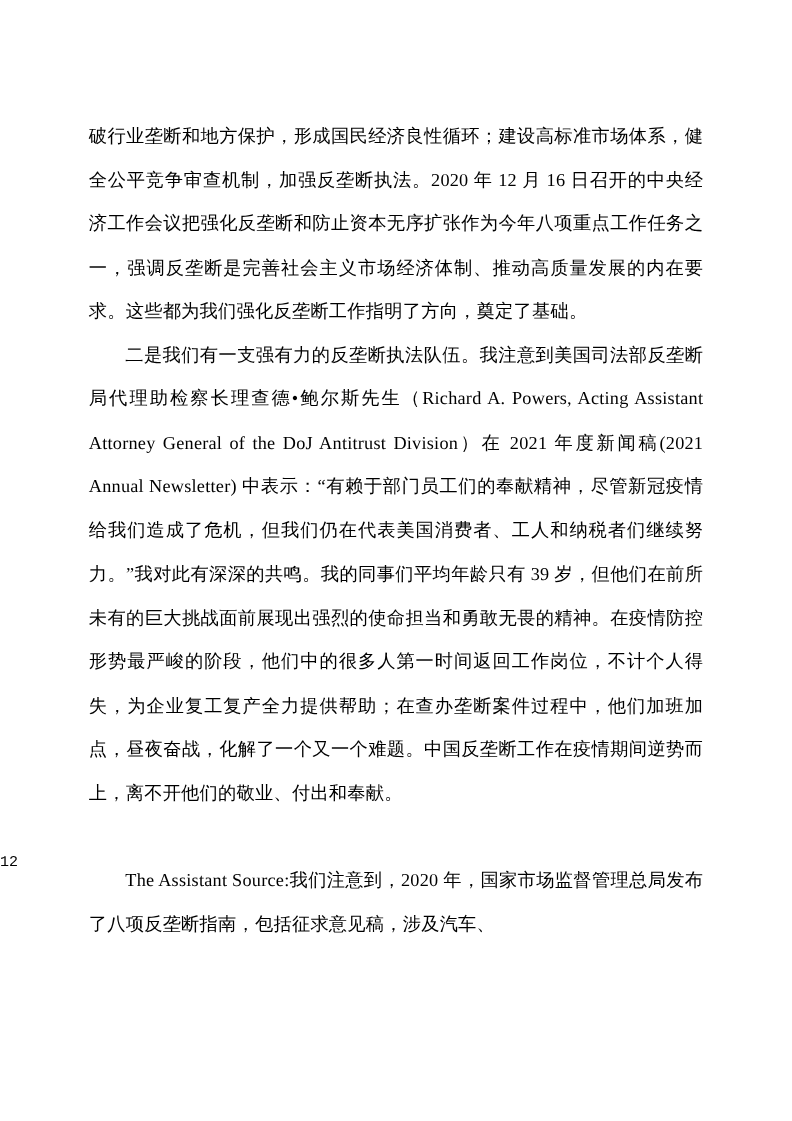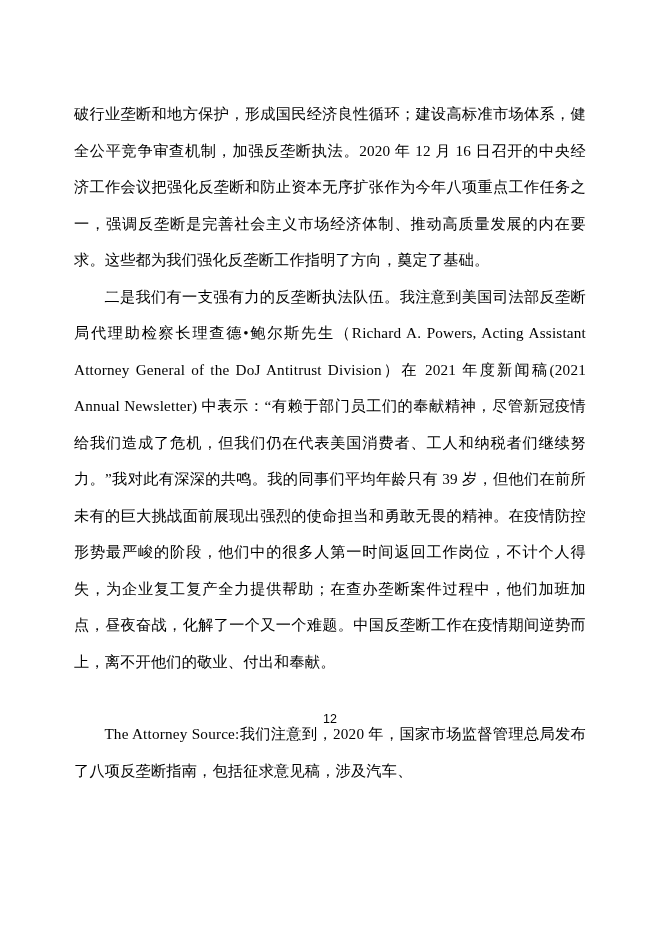--- a/index.html
+++ b/index.html
@@ -39,23 +39,23 @@
     font-weight: normal;
   }
   .gap {
     height: 36px;
   }
   .page-number {
     position: absolute;
     left: 0;
     right: 0;
     bottom: 55px;
-    text-align: center;
+    text-align: left;
     font-size: 12.5px;
-    font-family: Liberation Sans, sans-serif;
+    font-family: Liberation Mono, monospace;
     color: #000000;
   }
 </style>
 </head>
 <body>
 
 <div class="page">
 
   <div class="body-text">
 
@@ -63,20 +63,20 @@
       <span>破行业垄断和地方保护，形成国民经济良性循环；建设高标准市场体系，健全公平竞争审查机制，加强反垄断执法。2020 年 12 月 16 日召开的中央经济工作会议把强化反垄断和防止资本无序扩张作为今年八项重点工作任务之一，强调反垄断是完善社会主义市场经济体制、推动高质量发展的内在要求。这些都为我们强化反垄断工作指明了方向，奠定了基础。</span>
     </p>
 
     <p class="para indent">
       <span class="bold">二是我们有一支强有力的反垄断执法队伍。</span><span>我注意到美国司法部反垄断局代理助检察长理查德•鲍尔斯先生（Richard A. Powers, Acting Assistant Attorney General of the DoJ Antitrust Division）在 2021 年度新闻稿(2021 Annual Newsletter) 中表示：“有赖于部门员工们的奉献精神，尽管新冠疫情给我们造成了危机，但我们仍在代表美国消费者、工人和纳税者们继续努力。”我对此有深深的共鸣。我的同事们平均年龄只有 39 岁，但他们在前所未有的巨大挑战面前展现出强烈的使命担当和勇敢无畏的精神。在疫情防控形势最严峻的阶段，他们中的很多人第一时间返回工作岗位，不计个人得失，为企业复工复产全力提供帮助；在查办垄断案件过程中，他们加班加点，昼夜奋战，化解了一个又一个难题。中国反垄断工作在疫情期间逆势而上，离不开他们的敬业、付出和奉献。</span>
     </p>
 
     <div class="gap"></div>
 
     <p class="para indent">
-      <span class="bold">The Attorney Source:</span><span>我们注意到，2020 年，国家市场监督管理总局发布了八项反垄断指南，包括征求意见稿，涉及汽车、</span>
+      <span class="bold">The Assistant Source:</span><span>我们注意到，2020 年，国家市场监督管理总局发布了八项反垄断指南，包括征求意见稿，涉及汽车、</span>
     </p>
 
   </div>
 
   <div class="page-number">12</div>
 
 </div>
 
 </body></html>

